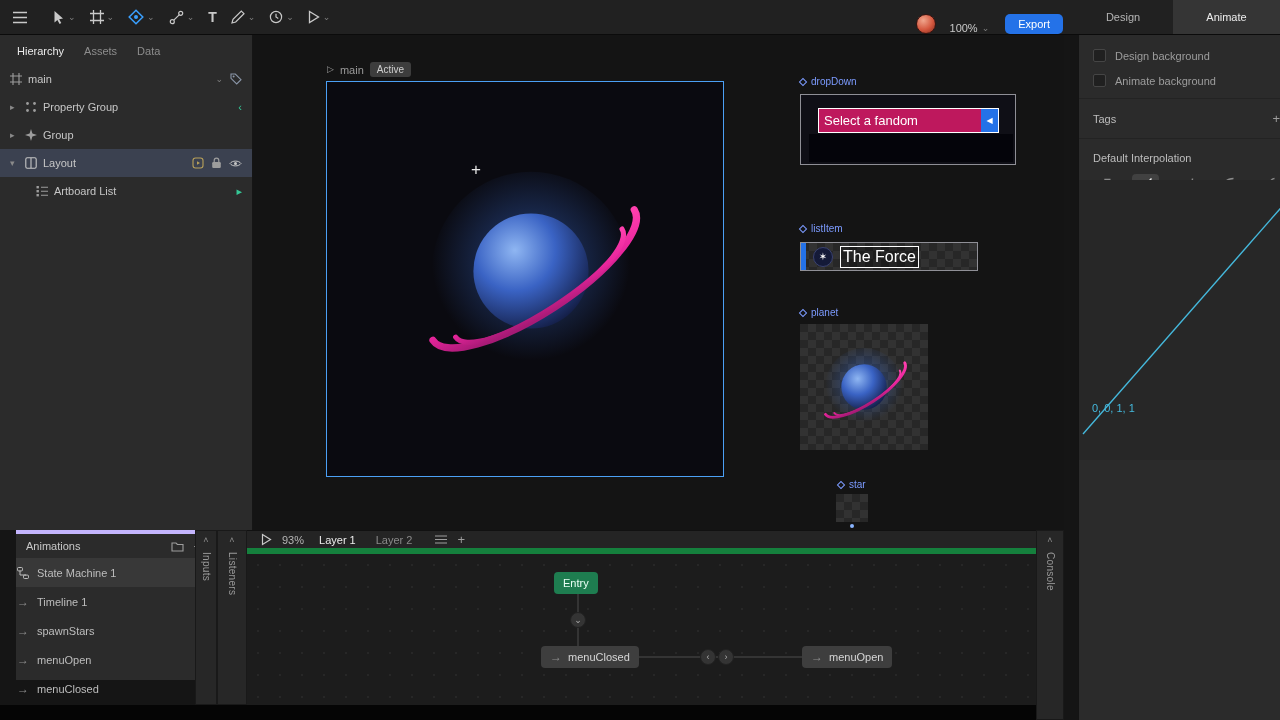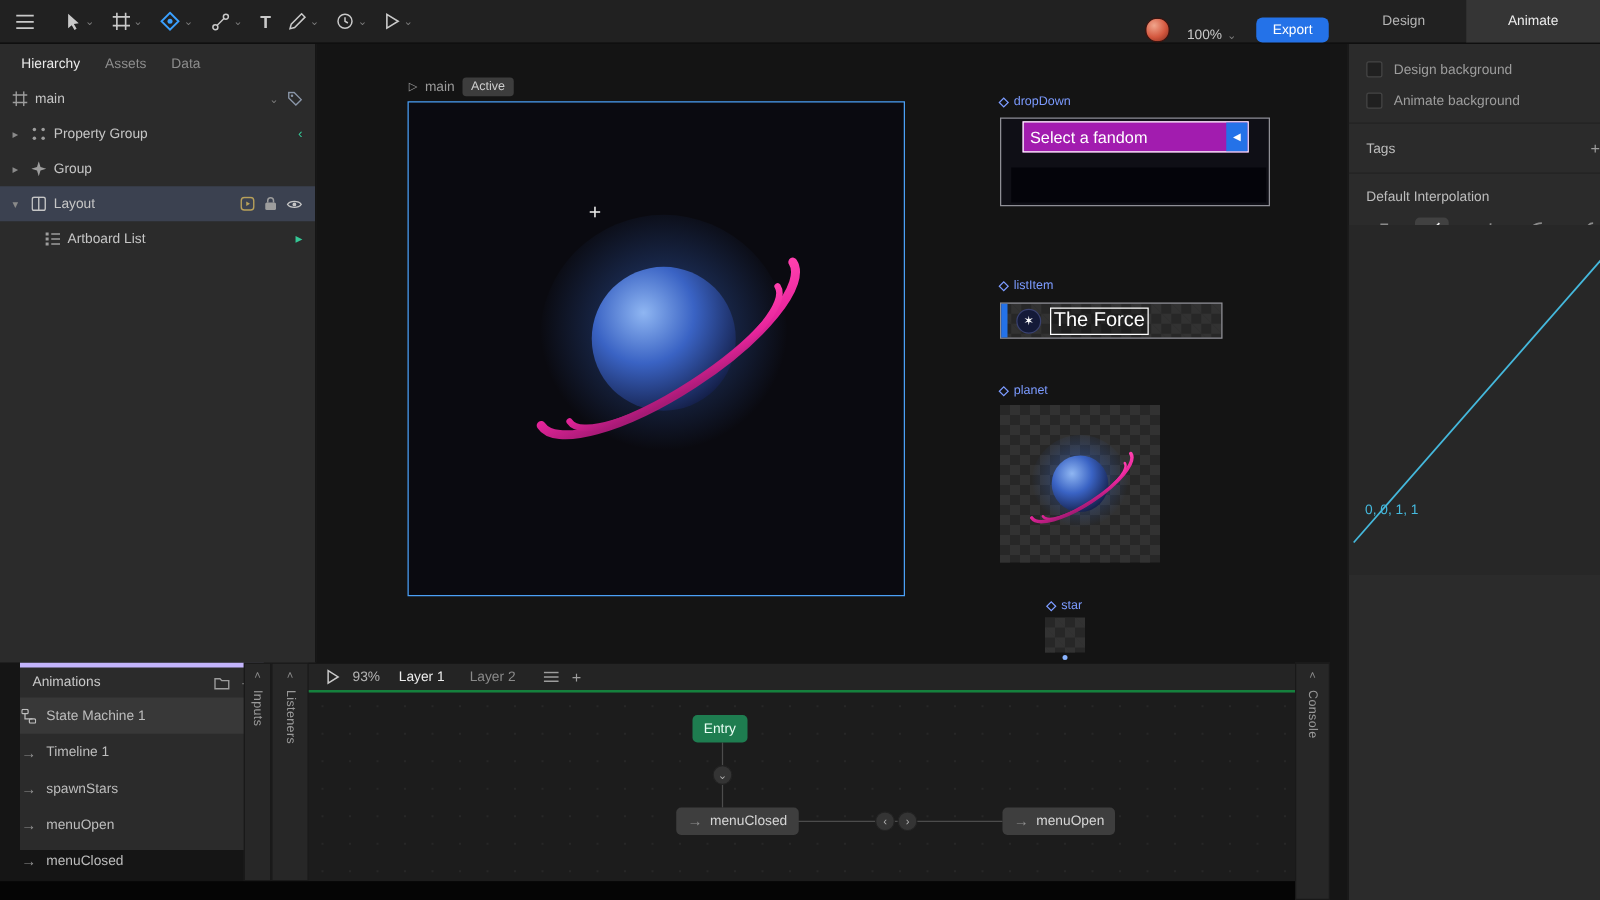--- a/index.html
+++ b/index.html
@@ -38,21 +38,21 @@
   .ab-label{position:absolute;left:74px;top:27px;display:flex;align-items:center;gap:6px;color:#9a9a9a;font-size:11px}
   .play-glyph{font-size:9px;color:#9a9a9a;line-height:1}
   .badge{background:#3d3d3d;color:#cfcfcf;border-radius:3px;padding:2px 7px;font-size:10px}
   .artboard{position:absolute;left:73px;top:46px;width:398px;height:396px;background:#0a0a10;border:1px solid #4ba0f5}
   .cursor-plus{color:#e8e8e8;font-size:17px;line-height:1}
   .checker{background-color:#272727;background-image:linear-gradient(45deg,#323232 25%,transparent 25%,transparent 75%,#323232 75%),linear-gradient(45deg,#323232 25%,transparent 25%,transparent 75%,#323232 75%);background-size:16px 16px;background-position:0 0,8px 8px}
   .comp-label{position:absolute;display:flex;align-items:center;gap:5px;color:#7c9bff;font-size:10px;cursor:pointer}
   .diamond{width:6px;height:6px;border:1px solid #7c9bff;transform:rotate(45deg)}
   .dropdown-widget{position:absolute;left:547px;top:59px;width:216px;height:71px;background:#0f0f16;border:1px solid #8f8f96;cursor:pointer}
   .dd-shadow{position:absolute;left:8px;bottom:2px;width:204px;height:28px;background:#04040a}
-  .dd-input{position:absolute;left:17px;top:2px;width:181px;height:25px;border:1px solid #ffffff;display:flex;align-items:stretch;background:#a21caf}
+  .dd-input{position:absolute;left:17px;top:13px;width:181px;height:25px;border:1px solid #ffffff;display:flex;align-items:stretch;background:#be185d}
   .dd-text{flex:1;color:#fff;font-size:13px;padding-left:5px;display:flex;align-items:center;white-space:nowrap;overflow:hidden}
   .dd-btn{width:17px;background:#2472e8;color:#fff;display:flex;align-items:center;justify-content:center;font-size:8px;cursor:pointer}
   .listitem-widget{position:absolute;left:547px;top:207px;width:178px;height:29px;border:1px solid #8f8f96;display:flex;align-items:center;gap:7px;cursor:pointer}
   .li-bar{width:5px;align-self:stretch;background:#2472e8}
   .li-avatar{width:20px;height:20px;border-radius:50%;background:#141a38;border:1px solid #3a4270;color:#fff;display:flex;align-items:center;justify-content:center;font-size:10px;flex:none}
   .li-textbox{border:1px solid #fff;color:#fff;font-size:16px;padding:1px 2px;background:rgba(0,0,0,.25);white-space:nowrap}
   .planet-widget{position:absolute;left:547px;top:289px;width:128px;height:126px;cursor:pointer}
   .star-widget{position:absolute;left:583px;top:459px;width:32px;height:28px;cursor:pointer}
   .star-handle{position:absolute;left:597px;top:489px;width:4px;height:4px;border-radius:50%;background:#8ab4ff}
 
@@ -77,21 +77,21 @@
   .check{margin-left:auto;color:#d8d8d8;font-size:11px}
   .arrow-ic{color:#8f8f8f;font-size:12px;line-height:1}
 
   
   .vstrip{position:absolute;top:530px;background:#272727;border:1px solid #191919;display:flex;flex-direction:column;align-items:center;padding-top:5px;gap:7px;cursor:pointer}
   .vchev{color:#8a8a8a;font-size:9px;line-height:1}
   .vlabel{writing-mode:vertical-lr;color:#9a9a9a;font-size:10px;letter-spacing:.3px}
 
   
   .sm-panel{position:absolute;left:247px;top:530px;width:789px;height:175px;background:#1c1c1c;border-top:1px solid #111}
-  .sm-head{height:23px;background:#242424;display:flex;align-items:center;gap:10px;padding:0 14px;border-bottom:2px solid #15803d}
+  .sm-head{height:23px;background:#242424;display:flex;align-items:center;gap:10px;padding:0 14px;border-bottom:6px solid #15803d}
   .sm-zoom{color:#b5b5b5}
   .ltab{color:#8a8a8a;cursor:pointer;padding:0 5px}
   .ltab.active{color:#ececec}
   .sm-graph{position:relative;width:100%;height:152px;background-image:radial-gradient(#272727 1px,transparent 1.2px);background-size:22px 22px}
   .node{position:absolute;height:22px;border-radius:4px;background:#3e3e3e;color:#d6d6d6;display:flex;align-items:center;gap:6px;padding:0 9px;font-size:11px;cursor:pointer}
   .node.entry{background:#1e7d50;color:#e9fff5;justify-content:center}
   .gcircle{position:absolute;width:16px;height:16px;border-radius:50%;background:#343434;border:1px solid #222;color:#b0b0b0;display:flex;align-items:center;justify-content:center;font-size:9px;cursor:pointer}
   .bottom-bar{position:absolute;left:0;top:705px;width:1036px;height:15px;background:#050505}
 </style>
 </head>

